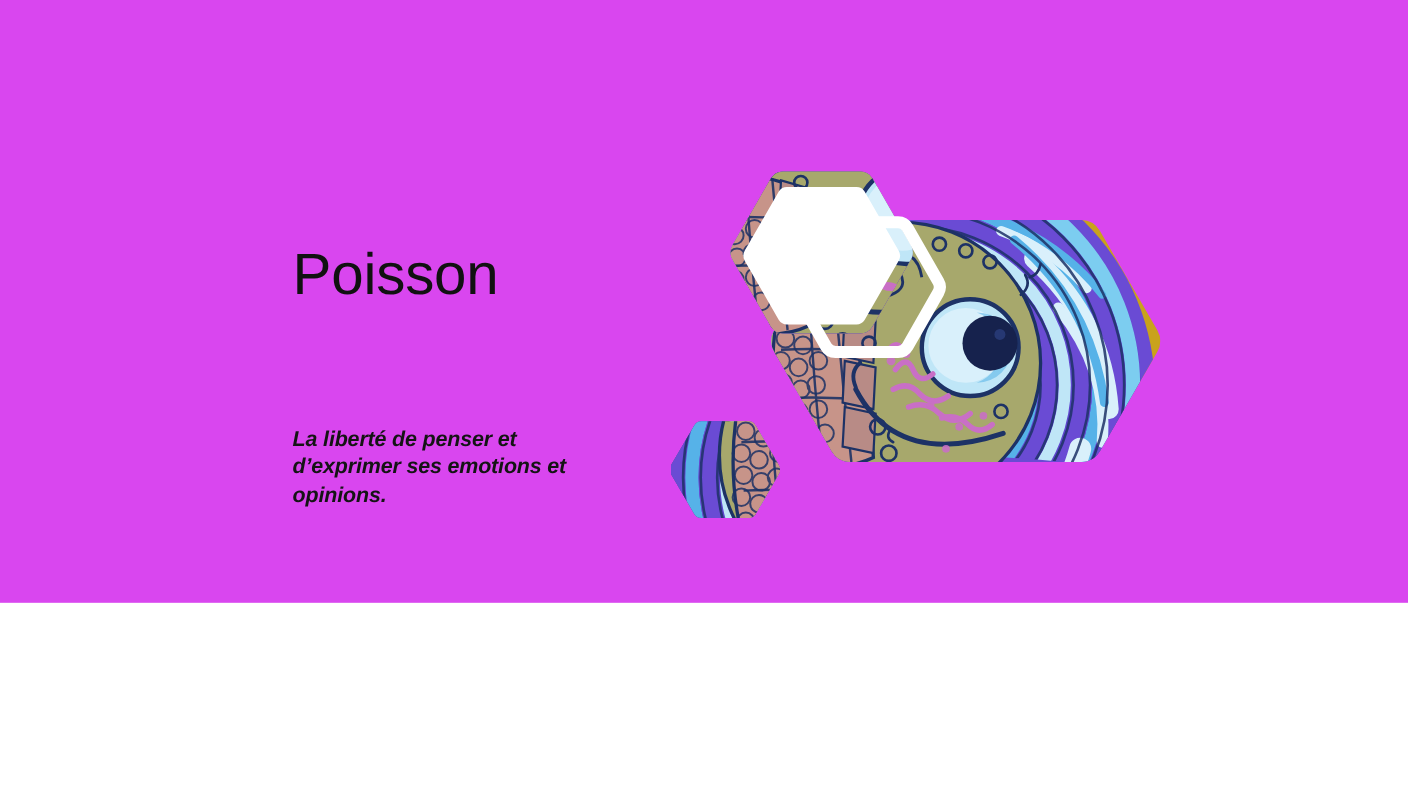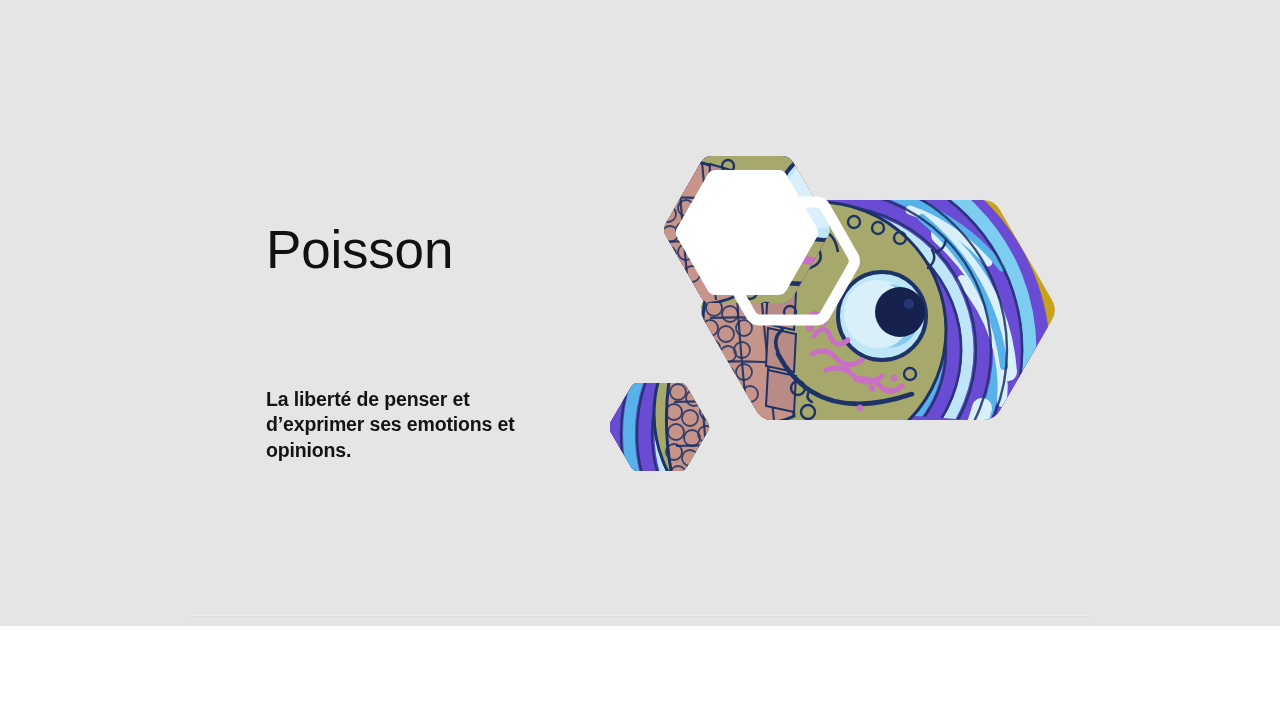--- a/index.html
+++ b/index.html
@@ -4,22 +4,22 @@
 <style>
   html,body{margin:0;padding:0;}
   body{
     width:1280px;height:720px;
     background:#ffffff;
     font-family:"Liberation Sans",sans-serif;
     overflow:hidden;
   }
   #slide{
     position:relative;
-    width:1280px;height:626px;
-    background:#e5e5e5;
+    width:1280px;height:548px;
+    background:#d946ef;
     overflow:hidden;
   }
 
   
   #title{
     position:absolute;
     left:266px; top:222px;
     font-size:53px;
     font-weight:300;
     letter-spacing:-0.2px;
@@ -29,20 +29,21 @@
   }
   #body-text{
     position:absolute;
     left:266px; top:387px;
     width:300px;
     font-size:19.5px;
     font-weight:700;
     line-height:1.30;
     color:#141414;
     letter-spacing:-0.15px;
+    font-style:italic;
   }
 
   
   #divider{
     position:absolute;
     left:190px; top:615px;
     width:900px; height:4px;
     background:linear-gradient(180deg,#f2f2f2 0%,#dcdcdc 45%,#e9e9e9 100%);
     border-radius:1px;
   }

